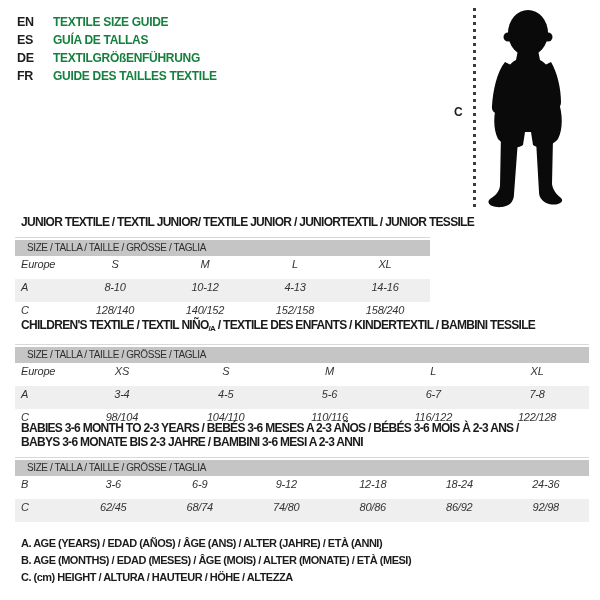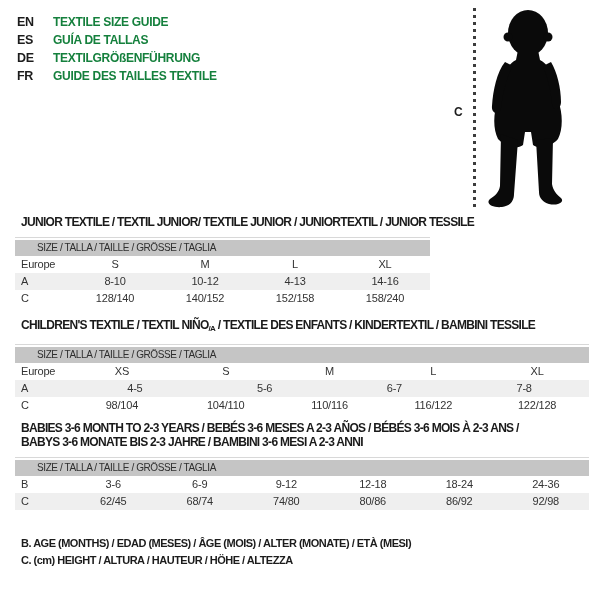--- a/index.html
+++ b/index.html
@@ -19,23 +19,23 @@
     background:repeating-linear-gradient(to bottom,#3c3c3c 0 3px,transparent 3px 7px);
   }
   .height-label{position:absolute;left:454px;top:105px;font-size:12px;font-weight:bold;color:#1c1c1c;}
   .baby-svg{position:absolute;left:485px;top:8px;}
   
   .tbl-host{position:absolute;left:15px;}
   .tbl-title{padding-left:6px;font-size:12px;font-weight:bold;letter-spacing:-0.7px;
              line-height:14px;color:#1a1a1a;white-space:nowrap;}
   .tbl-title .subscript{font-size:8px;vertical-align:-2px;}
   .tbl{margin-top:8px;border-top:1px solid #d8d8d8;padding-top:2px;}
-  .tbl-bar{height:16px;line-height:16px;background:#c5c5c5;padding-left:22px;
+  .tbl-bar{height:16px;line-height:16px;background:#c5c5c5;padding-left:12px;
            font-size:10px;letter-spacing:-0.4px;color:#2e2e2e;}
-  .trow{display:flex;height:17px;line-height:17px;font-size:11px;letter-spacing:-0.2px;color:#333;}
+  .trow{display:flex;height:23px;line-height:17px;font-size:11px;letter-spacing:-0.2px;color:#333;font-style:italic;}
   .trow.shaded{background:#efefef;}
   .tlabel{width:55px;padding-left:6px;box-sizing:border-box;}
   .tcell{flex:1;text-align:center;}
   .w-narrow{width:415px;}
   .w-wide{width:574px;}
   
   .legend{position:absolute;left:21px;top:535px;}
   .legend-line{font-size:11px;font-weight:bold;letter-spacing:-0.5px;line-height:17px;
                color:#1c1c1c;white-space:nowrap;}
 </style>
@@ -118,20 +118,21 @@
         <div class="trow">
           <div class="tlabel">Europe</div>
           <div class="tcell">XS</div>
           <div class="tcell">S</div>
           <div class="tcell">M</div>
           <div class="tcell">L</div>
           <div class="tcell">XL</div>
         </div>
         <div class="trow shaded">
           <div class="tlabel">A</div>
+          <div class="tcell">3-4</div>
           <div class="tcell">4-5</div>
           <div class="tcell">5-6</div>
           <div class="tcell">6-7</div>
           <div class="tcell">7-8</div>
         </div>
         <div class="trow">
           <div class="tlabel">C</div>
           <div class="tcell">98/104</div>
           <div class="tcell">104/110</div>
           <div class="tcell">110/116</div>
@@ -166,15 +167,16 @@
           <div class="tcell">74/80</div>
           <div class="tcell">80/86</div>
           <div class="tcell">86/92</div>
           <div class="tcell">92/98</div>
         </div>
       </div>
   </div>
 </div>
 
 <div class="legend">
+  <div class="legend-line">A. AGE (YEARS) / EDAD (AÑOS) / ÂGE (ANS) / ALTER (JAHRE) / ETÀ (ANNI)</div>
   <div class="legend-line">B. AGE (MONTHS) / EDAD (MESES) / ÂGE (MOIS) / ALTER (MONATE) / ETÀ (MESI)</div>
   <div class="legend-line">C. (cm) HEIGHT / ALTURA / HAUTEUR / HÖHE / ALTEZZA</div>
 </div>
 
 </body></html>

